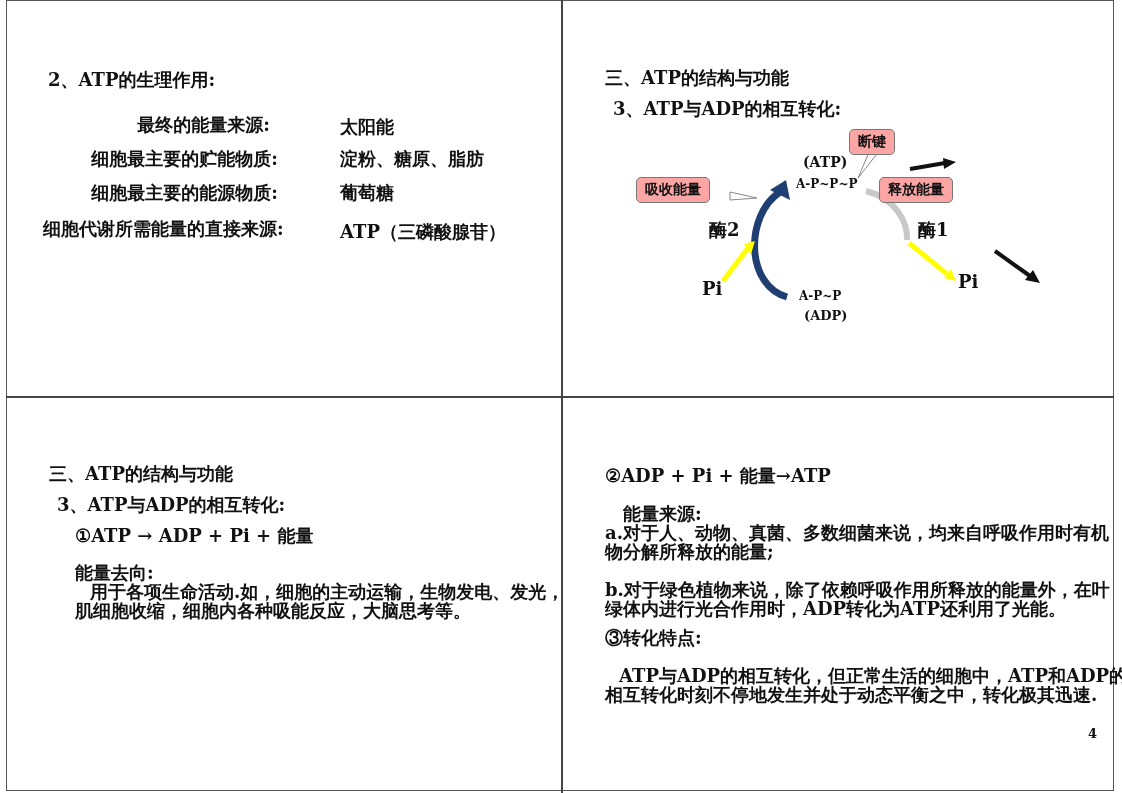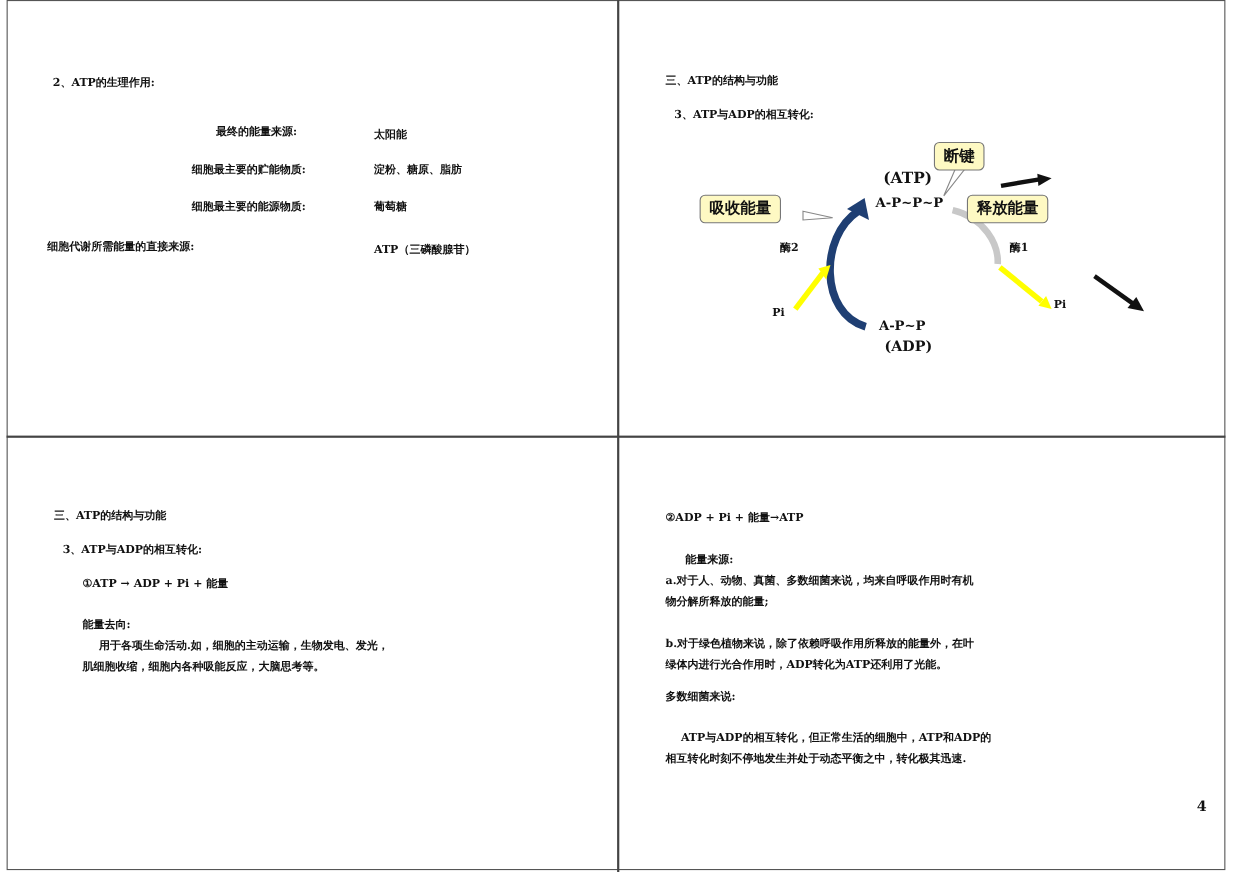--- a/index.html
+++ b/index.html
@@ -2,24 +2,24 @@
 <html><head>
 <meta charset="utf-8">
 <style>
   html, body { margin: 0; padding: 0; background: #ffffff; }
   body { width: 1122px; height: 793px; position: relative; overflow: hidden;
          font-family: "DejaVu Serif", "Liberation Serif", serif; color: #111; }
   .frame { position: absolute; left: 6px; top: 0; width: 1108px; height: 791px;
            border: 1.5px solid #555; box-sizing: border-box; }
   .vline { position: absolute; left: 561px; top: 0; width: 1.5px; height: 793px; background: #444; }
   .hline { position: absolute; left: 6px; top: 396px; width: 1108px; height: 1.5px; background: #444; }
-  .t { position: absolute; white-space: nowrap; font-size: 10px; font-weight: bold; line-height: 1; }
+  .t { position: absolute; white-space: nowrap; font-size: 18px; font-weight: bold; line-height: 1; }
   .r { text-align: right; }
   svg.diagram { position: absolute; left: 600px; top: 120px; }
-  .callout { position: absolute; border: 1px solid #777; border-radius: 5px; background: #fef9c3;
+  .callout { position: absolute; border: 1px solid #777; border-radius: 5px; background: #fca5a5;
              font-size: 14px; font-weight: bold; padding: 3px 8px; white-space: nowrap; }
   .pagenum { position: absolute; left: 1088px; top: 726px; font-size: 13px; font-weight: bold; }
 </style>
 </head>
 <body>
 
 <div class="frame"></div>
 <div class="vline"></div>
 <div class="hline"></div>
 
@@ -84,18 +84,18 @@
   <div class="t" style="left:75px;top:602px;">肌细胞收缩，细胞内各种吸能反应，大脑思考等。</div>
 </div>
 
 <div>
   <div class="t" style="left:605px;top:467px;">②ADP + Pi + 能量→ATP</div>
   <div class="t" style="left:605px;top:505px;padding-left:18px;">能量来源:</div>
   <div class="t" style="left:605px;top:524px;">a.对于人、动物、真菌、多数细菌来说，均来自呼吸作用时有机</div>
   <div class="t" style="left:605px;top:543px;">物分解所释放的能量;</div>
   <div class="t" style="left:605px;top:581px;">b.对于绿色植物来说，除了依赖呼吸作用所释放的能量外，在叶</div>
   <div class="t" style="left:605px;top:600px;">绿体内进行光合作用时，ADP转化为ATP还利用了光能。</div>
-  <div class="t" style="left:605px;top:629px;">多数细菌来说:</div>
+  <div class="t" style="left:605px;top:629px;">③转化特点:</div>
   <div class="t" style="left:619px;top:667px;">ATP与ADP的相互转化，但正常生活的细胞中，ATP和ADP的</div>
   <div class="t" style="left:605px;top:686px;">相互转化时刻不停地发生并处于动态平衡之中，转化极其迅速.</div>
 </div>
 
 <div class="pagenum">4</div>
 
 </body></html>

